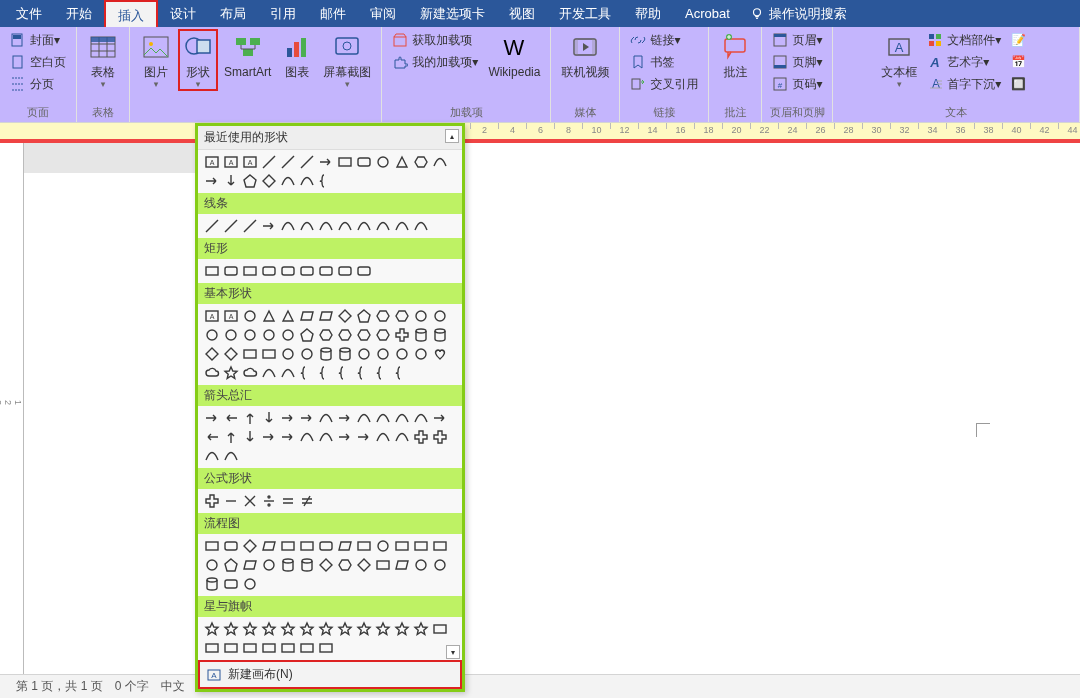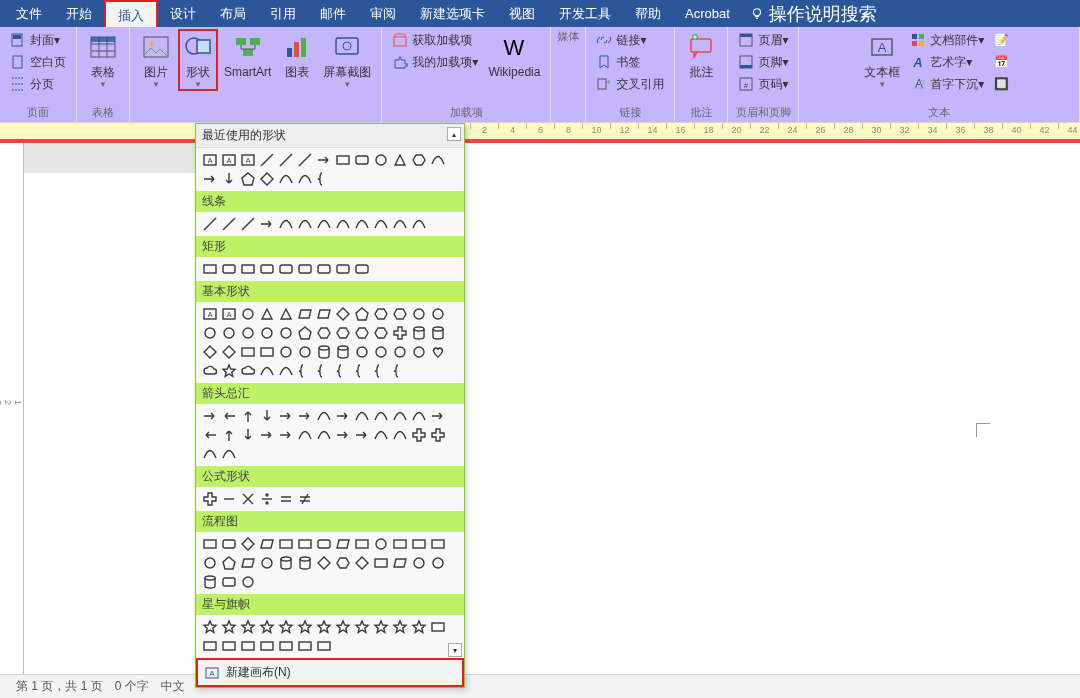--- a/index.html
+++ b/index.html
@@ -1,34 +1,34 @@
 <!DOCTYPE html>
 <html><head>
 <meta charset="utf-8">
 <style>
 *{margin:0;padding:0;box-sizing:border-box;font-family:"Microsoft YaHei","Segoe UI",sans-serif;user-select:none}
 body{width:1080px;height:698px;overflow:hidden;background:#fff;font-size:12px;color:#333}
 .titlebar{height:27px;background:#2b579a;display:flex;align-items:center;padding:0 4px}
 .tab{color:#fff;padding:0 12px;height:27px;line-height:27px;font-size:13px;cursor:pointer}
 .tab.active{background:#f3f3f3;color:#2b579a;border:2px solid #d22;border-bottom:none}
-.help-search{display:flex;align-items:center;color:#fff;margin-left:8px;font-size:18px}
+.help-search{display:flex;align-items:center;color:#fff;margin-left:8px;font-size:13px}
 .help-search svg{margin-right:5px}
 .ribbon{height:96px;background:#c4b5fd;border-bottom:1px solid #d4d4d4;display:flex;position:relative}
 .group{display:flex;flex-direction:column;align-items:center;border-right:1px solid #e1e1e1;padding:2px 6px 0 6px;height:100%}
 .group-content{flex:1;display:flex;align-items:flex-start;gap:2px}
 .group-label{font-size:11px;color:#666;padding-bottom:2px}
 .big-btn{display:flex;flex-direction:column;align-items:center;padding:2px 4px;min-width:40px;cursor:pointer}
 .big-btn .icon-box{width:32px;height:32px;display:flex;align-items:center;justify-content:center;margin-bottom:2px}
 .big-btn .lbl{font-size:12px;text-align:center;line-height:1.2}
 .big-btn .arrow-d{font-size:9px;color:#666}
 .small-btn{display:flex;align-items:center;padding:1px 4px;font-size:12px;cursor:pointer;white-space:nowrap;height:22px}
 .small-btn .ic{width:16px;height:16px;margin-right:4px;display:inline-flex;align-items:center;justify-content:center}
 .vstack{display:flex;flex-direction:column;gap:0}
 .shapes-btn{border:2px solid #d22;padding:0 2px}
-.shapes-panel{position:absolute;top:123px;left:195px;width:270px;background:#f8f8f8;border:1px solid #84cc16;box-shadow:2px 2px 6px rgba(0,0,0,0.2);z-index:10}
+.shapes-panel{position:absolute;top:123px;left:195px;width:270px;background:#f8f8f8;border:3px solid #84cc16;box-shadow:2px 2px 6px rgba(0,0,0,0.2);z-index:10}
 .panel-header{background:#eee;border-bottom:1px solid #ddd;padding:3px 6px;font-size:12px;position:relative}
 .panel-section-title{background:#bef264;padding:2px 6px;font-size:12px;font-weight:400;color:#444}
 .shape-grid{padding:3px 5px;display:flex;flex-wrap:wrap;gap:1px}
 .shape-cell{width:18px;height:18px;display:flex;align-items:center;justify-content:center;cursor:pointer}
 .shape-cell svg{stroke:#3a3a3a;stroke-width:1.4;fill:none}
 .scroll-indicator{position:absolute;right:3px;top:3px;width:14px;height:14px;border:1px solid #aaa;display:flex;align-items:center;justify-content:center;font-size:8px;background:#fff}
 .panel-footer{border:2px solid #d22;padding:4px 6px;display:flex;align-items:center;font-size:12px;background:#f3f3f3;cursor:pointer}
 .panel-footer .ic{width:16px;height:16px;margin-right:6px}
 .ruler-h{position:absolute;top:123px;left:0;right:0;height:20px;background:#fef9c3;border-bottom:4px solid #ef4444;font-size:9px;color:#888;overflow:hidden}
 .ruler-h .marks{position:absolute;left:470px;top:0;white-space:nowrap}
@@ -212,20 +212,33 @@
               <text x="15" y="20" text-anchor="middle" font-size="22" font-family="serif" fill="#000">W</text>
             </svg>
           </div>
         <div class="lbl">Wikipedia</div>
       </div>
     </div>
     <div class="group-label">加载项</div>
   </div>
 
   <div class="group">
+    <div class="group-content">
+      <div class="big-btn">
+        <div class="icon-box">
+            <svg width="30" height="30" viewBox="0 0 30 30">
+              <rect x="4" y="7" width="22" height="16" rx="2" fill="none" stroke="#555" stroke-width="1.4"></rect>
+              <rect x="4" y="7" width="4" height="16" fill="#888" opacity="0.3"></rect>
+              <rect x="22" y="7" width="4" height="16" fill="#888" opacity="0.3"></rect>
+              <path d="M13 11l6 4-6 4z" fill="#555"></path>
+            </svg>
+          </div>
+        <div class="lbl">联机视频</div>
+      </div>
+    </div>
     <div class="group-label">媒体</div>
   </div>
 
   <div class="group">
     <div class="group-content">
       <div class="vstack">
         <div class="small-btn">
             <span class="ic">
               <svg width="16" height="16" viewBox="0 0 16 16">
                 <path d="M5 8a3 3 0 013-3h0M11 8a3 3 0 01-3 3h0M4 5l-2 2a3 3 0 000 4M12 11l2-2a3 3 0 000-4" stroke="#2b579a" fill="none"></path>

